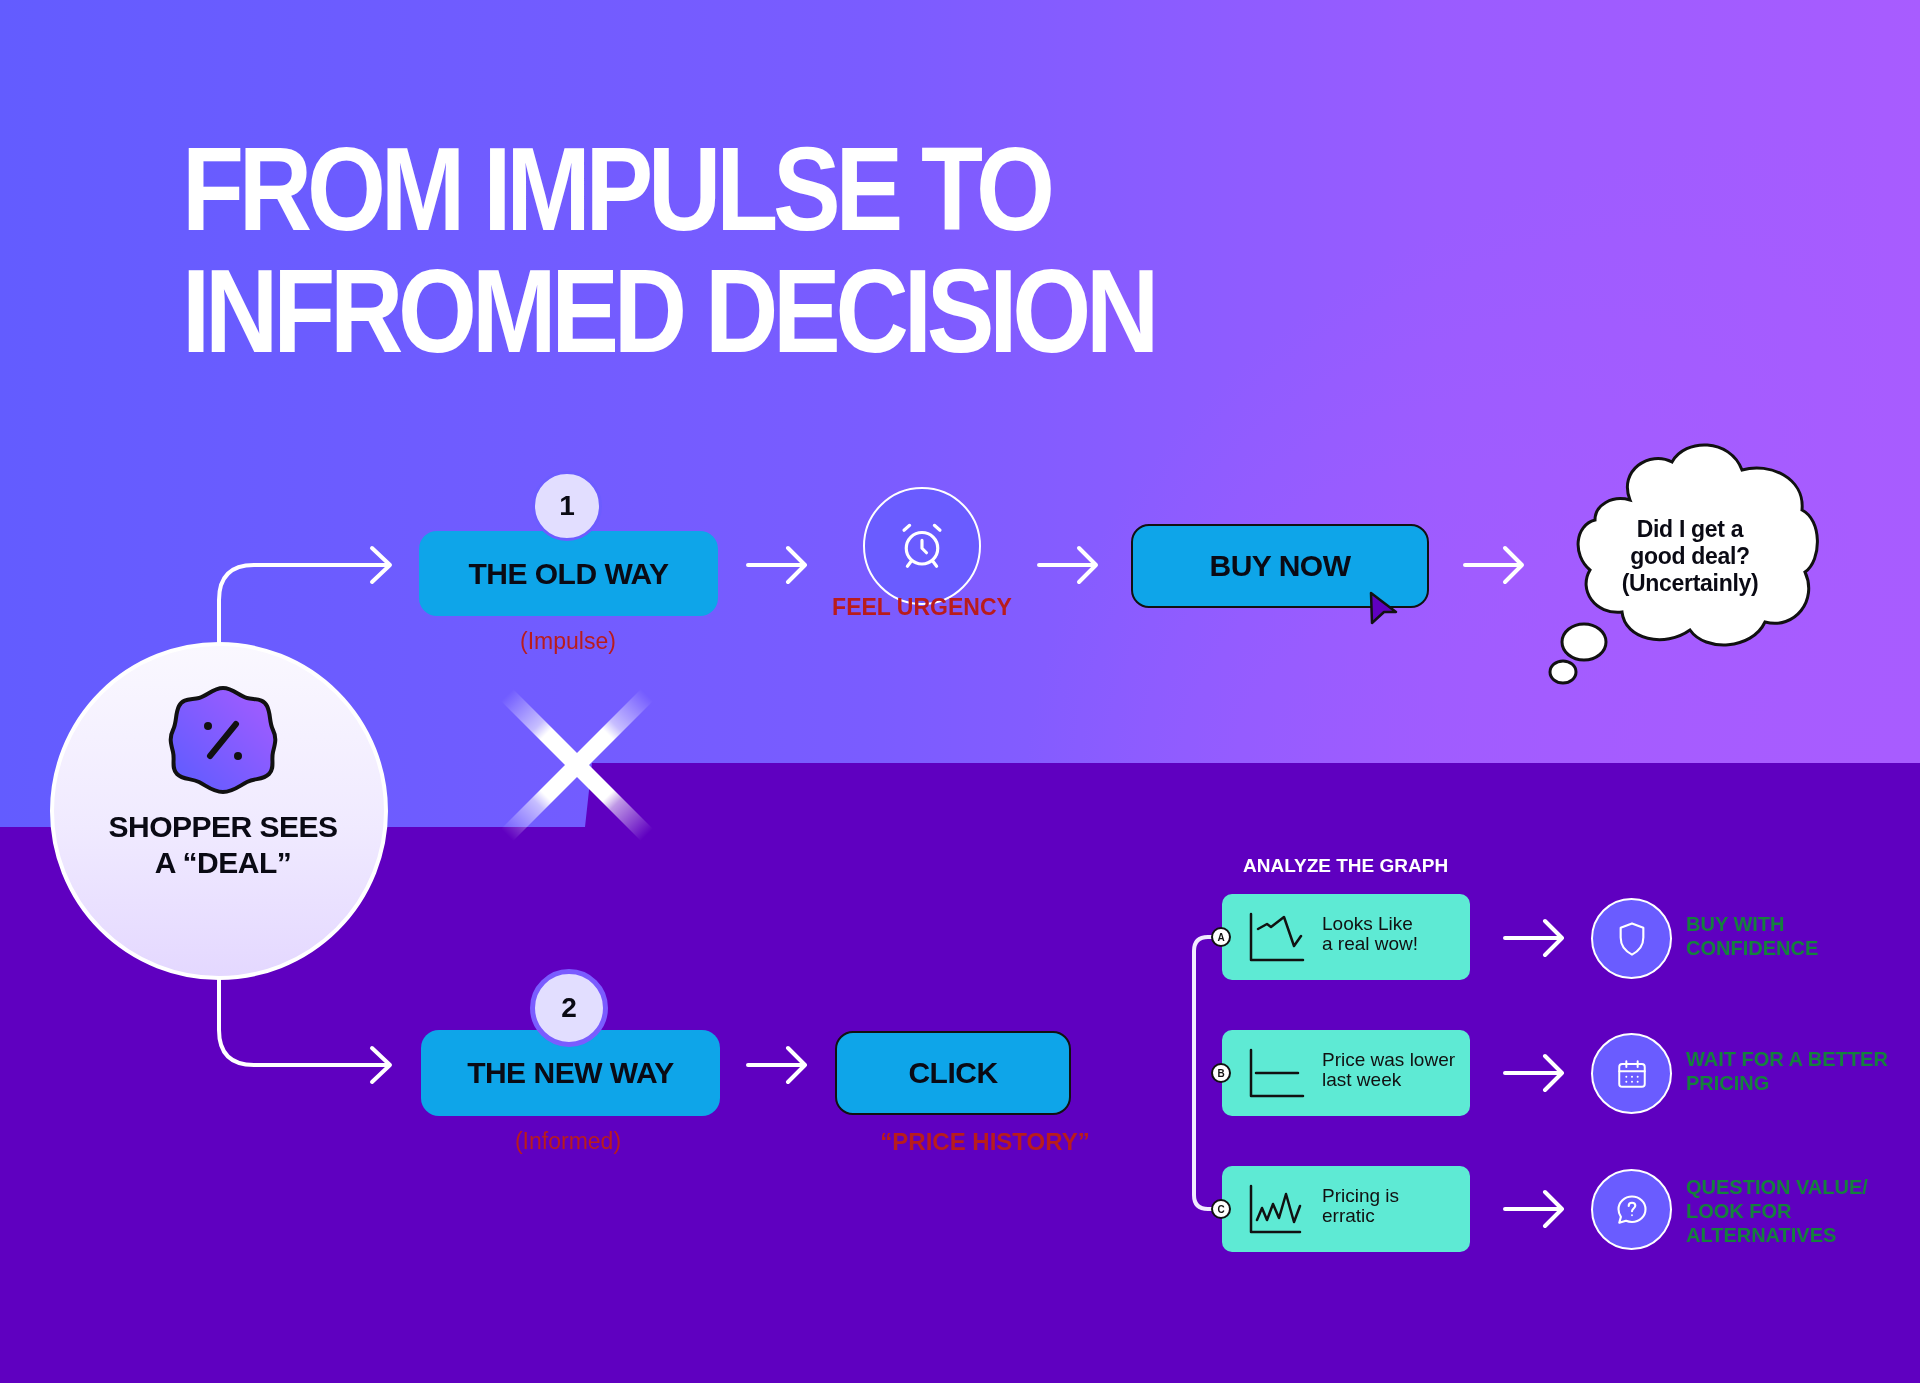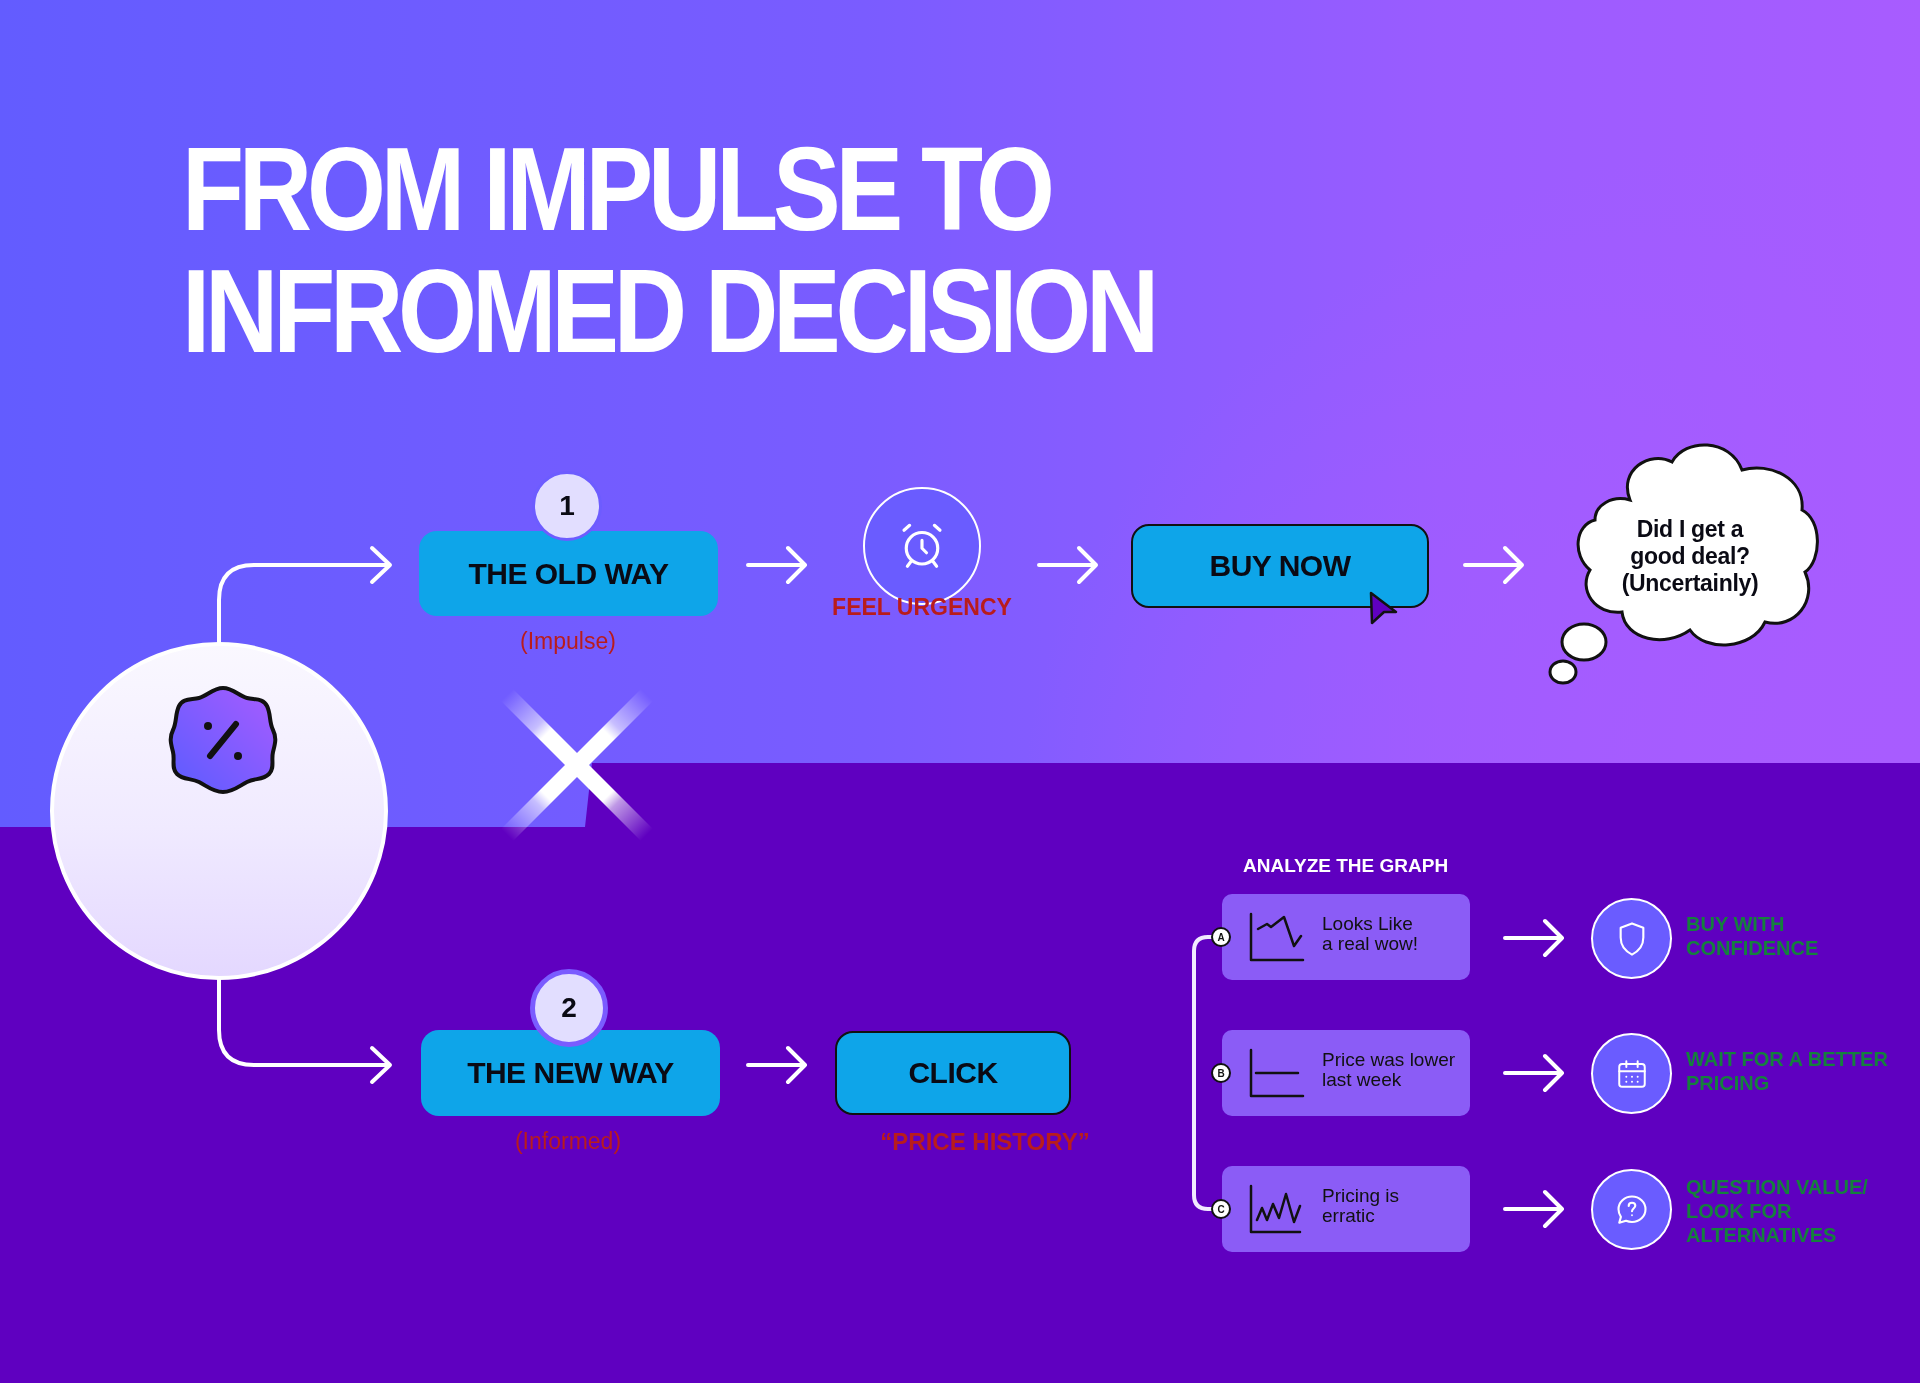--- a/index.html
+++ b/index.html
@@ -16,21 +16,21 @@
     font-weight:700; color:#0a0a14; font-size:30px; letter-spacing:-0.5px; }
   .pill.outlined { border:2.5px solid #111; box-sizing:border-box; }
   .num { position:absolute; width:70px; height:70px; border-radius:50%; background:#e2deff; display:flex; align-items:center; justify-content:center;
     font-weight:700; font-size:28px; color:#0a0a14; box-sizing:border-box; }
   .caption { position:absolute; color:#b91c1c; font-size:23px; text-align:center; transform:translateX(-50%); white-space:nowrap; }
   .caption.bold { font-weight:700; }
   .icon-circle { position:absolute; border-radius:50%; background:#6a5cff; border:2.5px solid #fff; box-sizing:border-box; display:flex; align-items:center; justify-content:center; }
   .start-circle { position:absolute; left:50px; top:642px; width:338px; height:338px; border-radius:50%; box-sizing:border-box;
     border:4px solid #fff; background:linear-gradient(180deg, #faf8ff 0%, #f0eaff 55%, #e4d8ff 100%); }
   .start-text { position:absolute; left:0; width:338px; text-align:center; color:#0a0a14; }
-  .card { position:absolute; left:1222px; width:248px; height:86px; background:#8b5cf6; border-radius:10px; }
+  .card { position:absolute; left:1222px; width:248px; height:86px; background:#5eead4; border-radius:10px; }
   .card-text { position:absolute; left:100px; top:20px; font-size:19px; line-height:20px; color:#111; }
   .badge { position:absolute; width:20px; height:20px; border-radius:50%; background:#fff; border:2px solid #111; box-sizing:border-box;
     font-size:10px; font-weight:700; color:#111; display:flex; align-items:center; justify-content:center; }
   .outcome { position:absolute; left:1686px; color:#15803d; font-weight:700; font-size:20px; line-height:24px; }
   .section-label { position:absolute; left:1243px; top:855px; color:#fff; font-weight:700; font-size:19px; }
   .bubble-text { position:absolute; left:1590px; top:516px; width:200px; text-align:center; font-size:23px; line-height:27px; color:#0a0a14; font-weight:700; letter-spacing:-0.3px; }
 </style>
 </head>
 <body>
 
@@ -128,20 +128,22 @@
         <stop offset="0" stop-color="#5a5cff"></stop>
         <stop offset="1" stop-color="#a85cff"></stop>
       </linearGradient>
     </defs>
     <path d="M56 4 C66 4 72 12 80 14 C88 16 96 14 100 22 C104 30 102 38 106 46 C110 54 108 60 106 68 C104 76 108 84 102 90 C96 96 88 94 80 98 C72 102 66 108 56 108 C46 108 40 102 32 98 C24 94 16 96 10 90 C4 84 8 76 6 68 C4 60 2 54 6 46 C10 38 8 30 12 22 C16 14 24 16 32 14 C40 12 46 4 56 4 Z" fill="url(#badgeGrad)" stroke="#111" stroke-width="4"></path>
     <circle cx="41" cy="42" r="4" fill="#111"></circle>
     <circle cx="71" cy="72" r="4" fill="#111"></circle>
     <line x1="69" y1="40" x2="43" y2="72" stroke="#111" stroke-width="6" stroke-linecap="round"></line>
   </svg>
   <div class="start-text" style="top:163px;font-weight:700;font-size:30px;line-height:36px;letter-spacing:-0.5px">
+    <div>SHOPPER SEES</div>
+    <div>A “DEAL”</div>
   </div>
 </div>
 
 <div class="pill" style="left:419px;top:531px;width:299px;height:85px">
   <span>THE OLD WAY</span>
 </div>
 <div class="num" style="left:532px;top:471px;border:3px solid #6d5cff">
   <span>1</span>
 </div>
 <div class="caption" style="left:568px;top:628px">(Impulse)</div>

